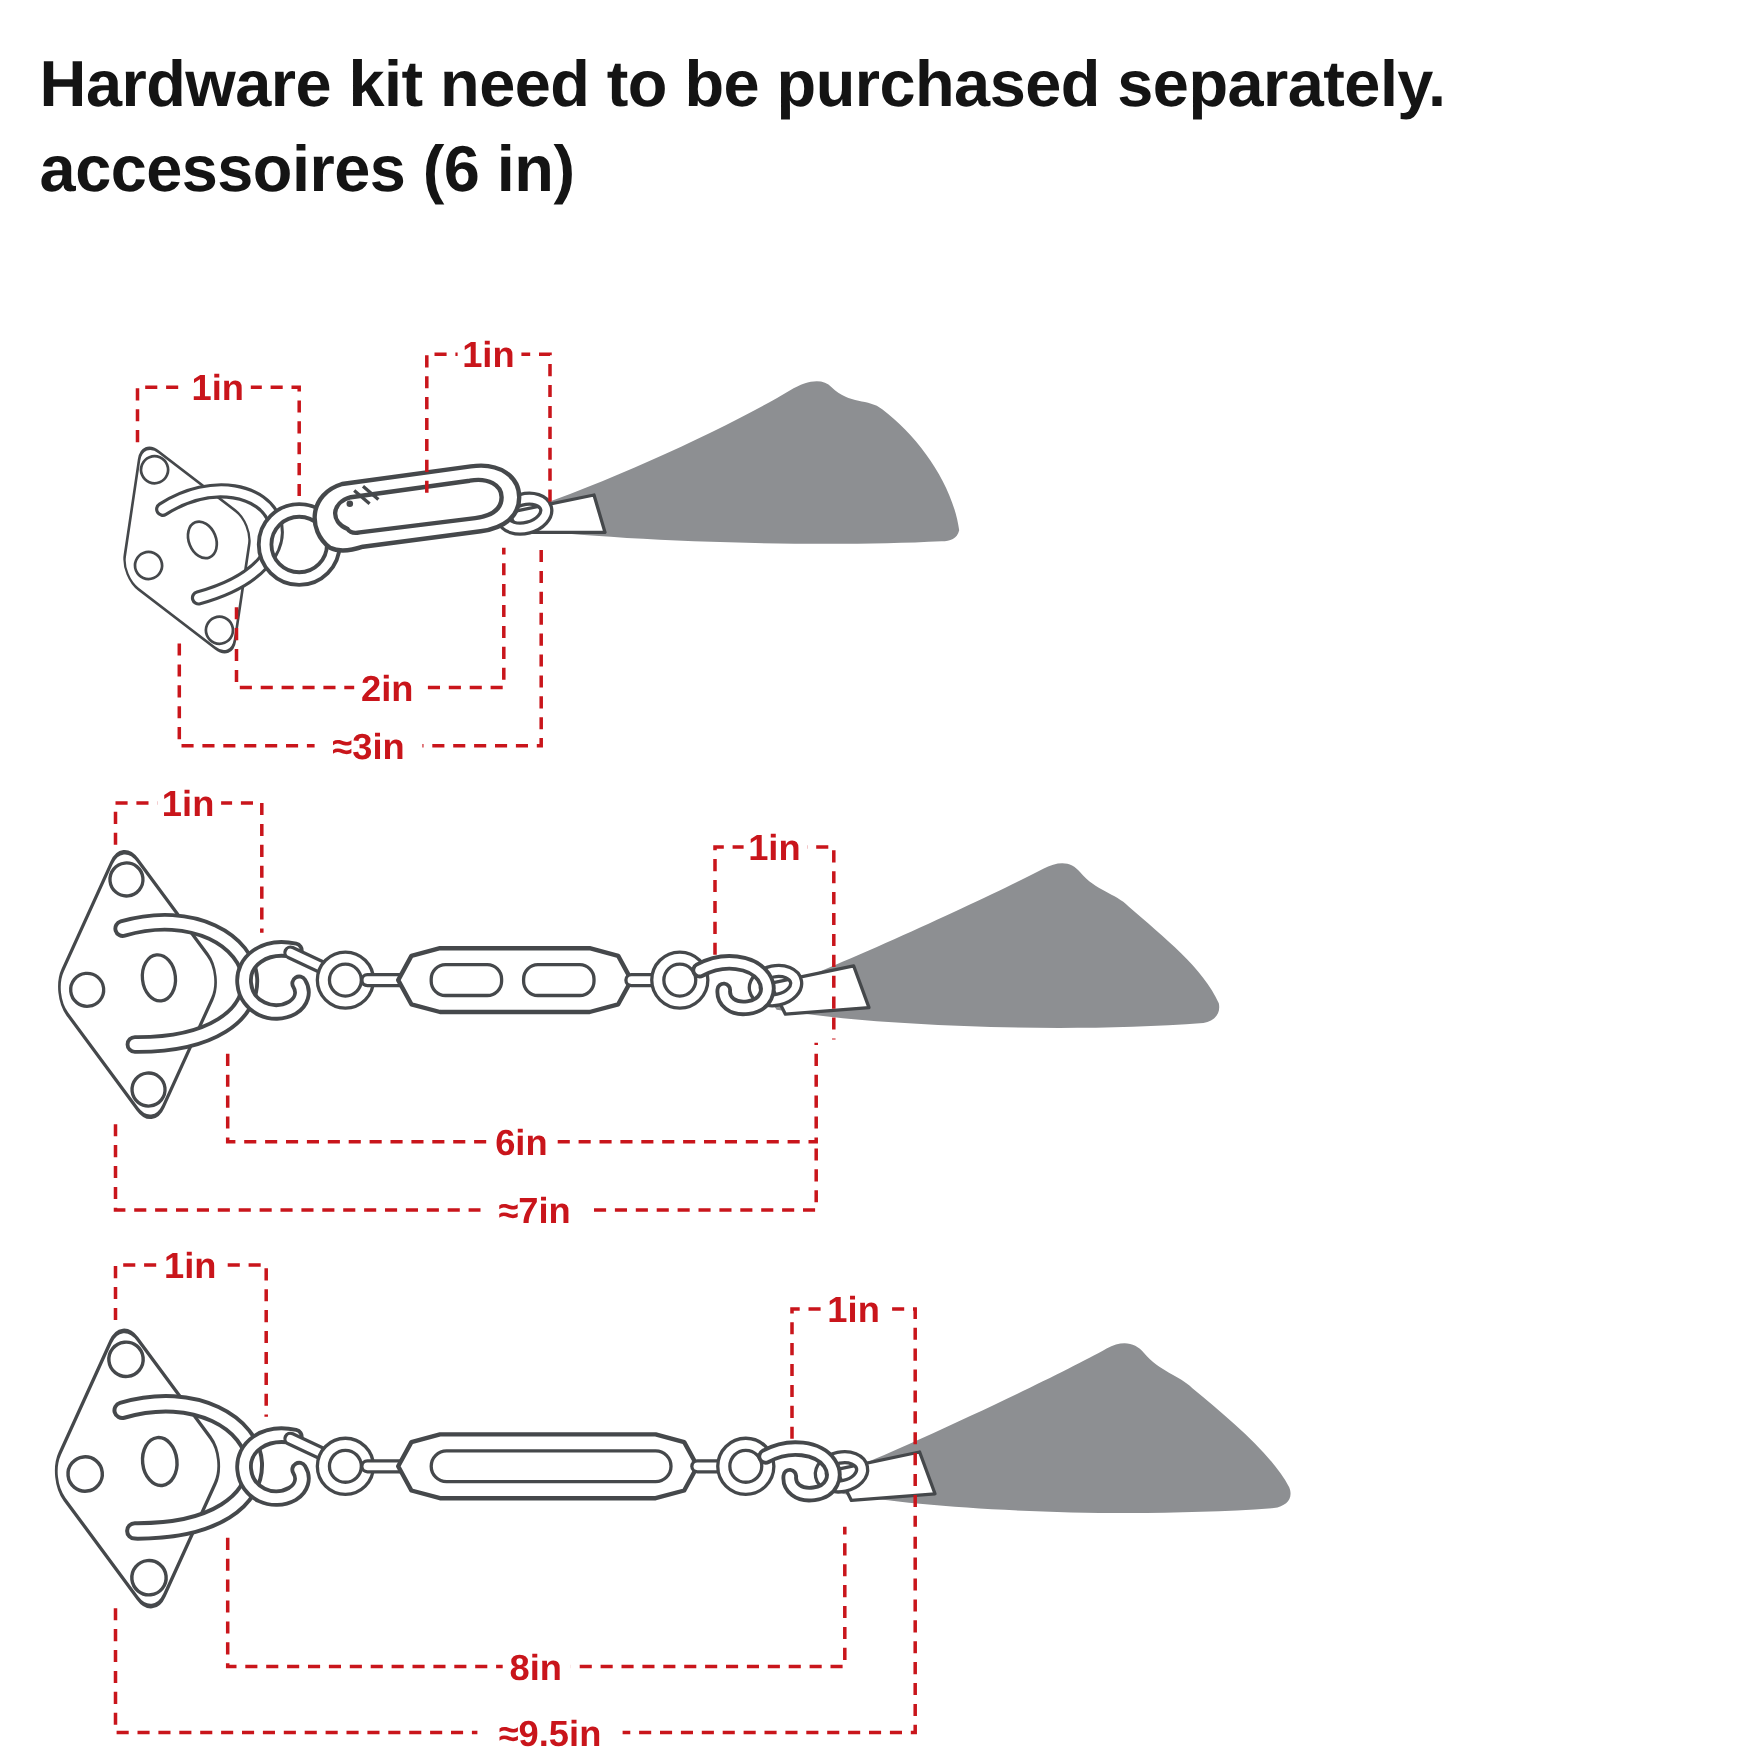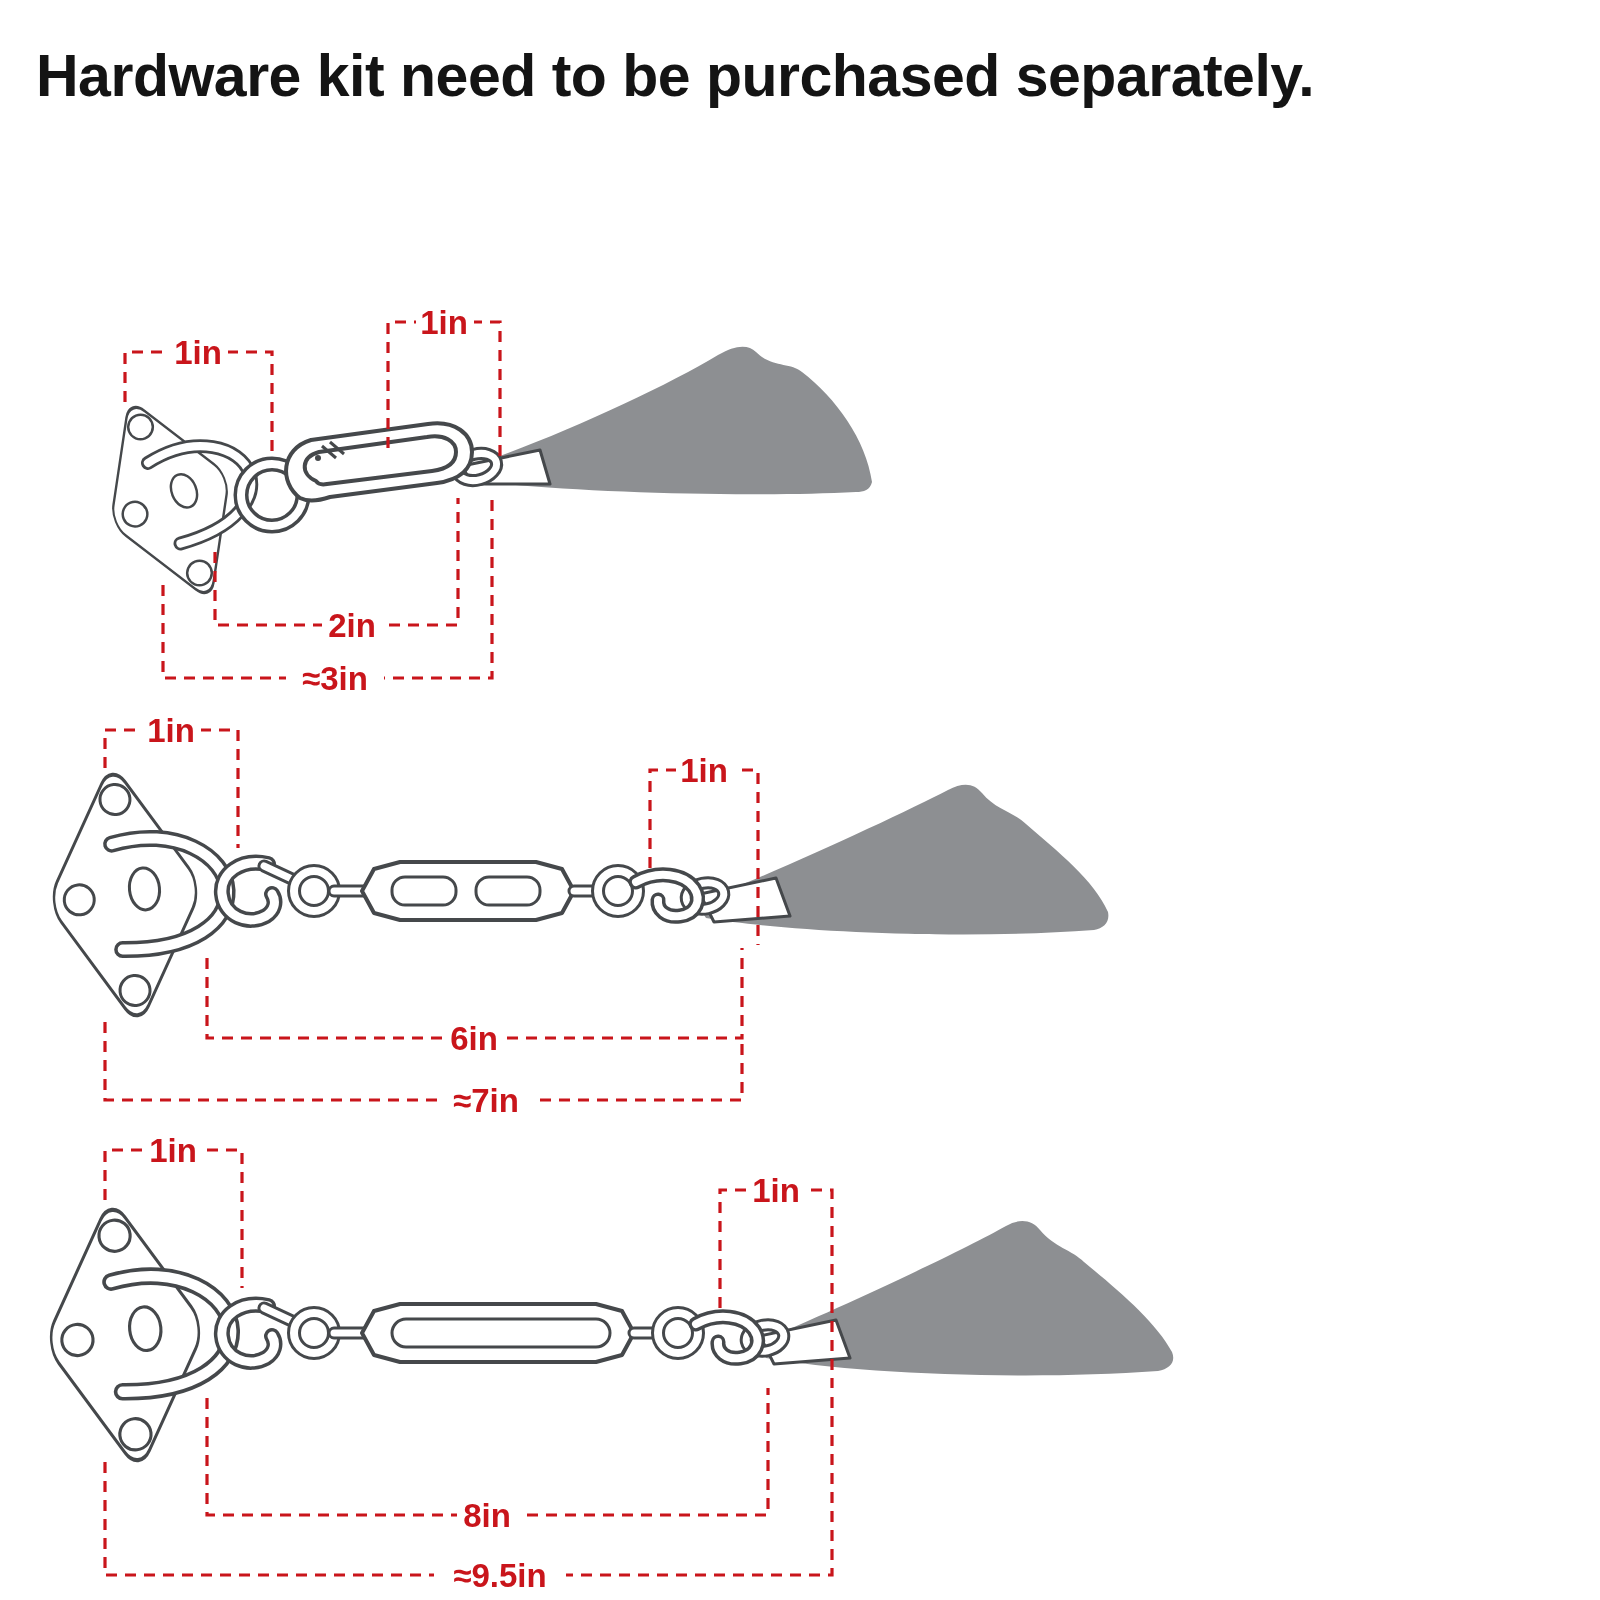--- a/index.html
+++ b/index.html
@@ -32,20 +32,21 @@
     font-weight:700;font-size:33px;text-anchor:middle;
   }
 </style>
 </head>
 <body>
 
 <div class="page">
 
   <div class="title-block">
     <div>Hardware kit need to be purchased separately.</div>
+    <div>accessoires (6 in)</div>
   </div>
 
   <svg class="diagram-canvas" viewBox="0 0 1600 1600">
 
     <g>
 
       <path class="sail" d="
         M 458 470
         C 540 445 660 390 718 355
         C 735 345 748 344 756 352

